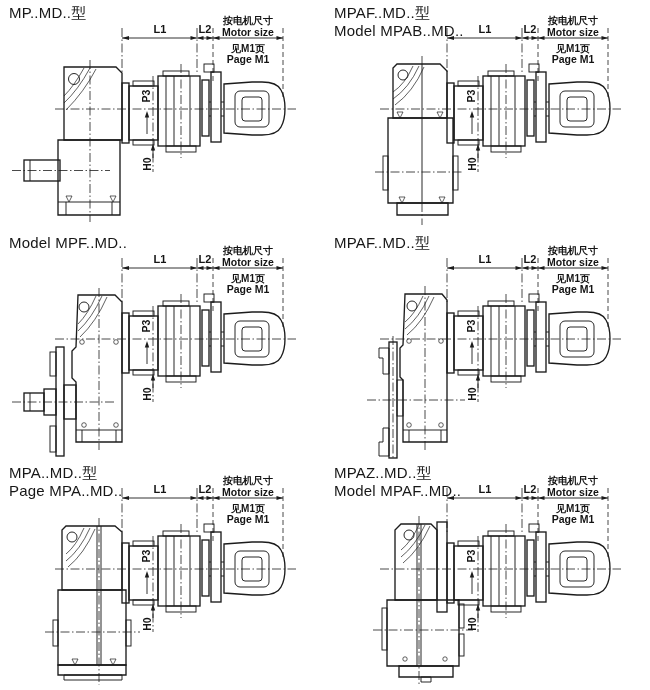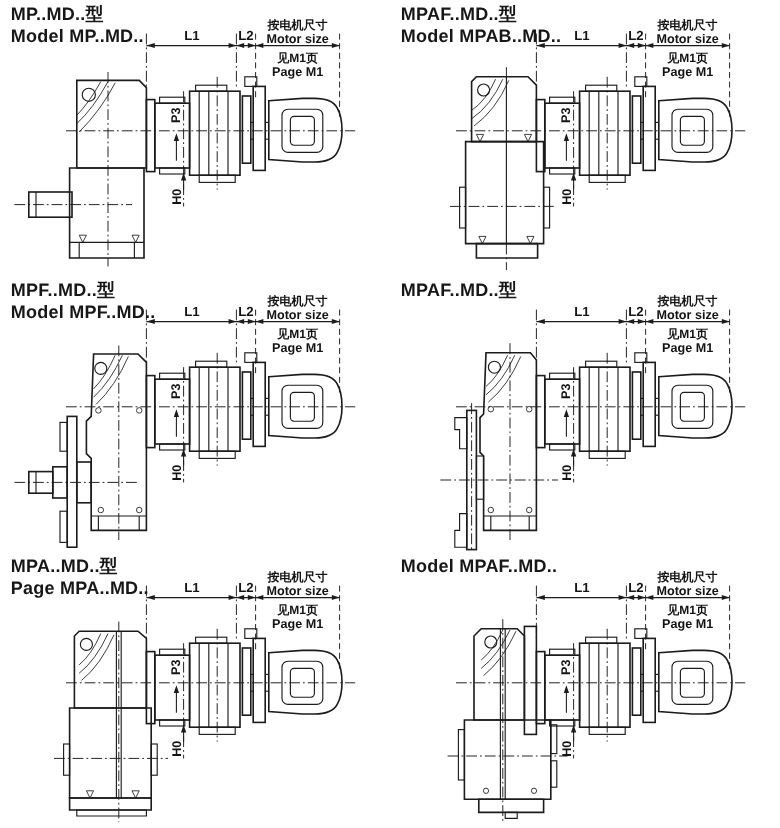--- a/index.html
+++ b/index.html
@@ -1,21 +1,21 @@
 <!DOCTYPE html>
 <html><head>
 <meta charset="utf-8">
 <style>
   html,body{margin:0;padding:0;background:#ffffff;}
   .page{width:650px;height:690px;background:#ffffff;display:grid;
         grid-template-columns:325px 325px;grid-template-rows:230px 230px 230px;
         font-family:"Liberation Sans",sans-serif;overflow:hidden;}
   .panel{position:relative;}
   .ptitle{position:absolute;left:9px;top:4px;z-index:2;color:#171717;
-          font-size:15px;font-weight:700;line-height:1.22;white-space:nowrap;letter-spacing:.2px;}
+          font-size:15px;font-weight:400;line-height:1.22;white-space:nowrap;letter-spacing:.2px;}
   svg.draw{position:absolute;left:0;top:0;}
   
   .o    {fill:none;stroke:#1c1c1c;stroke-width:1.35;stroke-linejoin:miter;}
   .o2   {fill:none;stroke:#1c1c1c;stroke-width:0.95;}
   .thin {fill:none;stroke:#1c1c1c;stroke-width:0.7;}
   .cl   {fill:none;stroke:#1c1c1c;stroke-width:0.8;stroke-dasharray:9 2.5 1.5 2.5;}
   .dimtxt{font:600 11px "Liberation Sans",sans-serif;fill:#141414;text-anchor:middle;}
   .note  {font:700 10px "Liberation Sans",sans-serif;fill:#141414;text-anchor:middle;}
   .noteen{font:700 10.5px "Liberation Sans",sans-serif;fill:#141414;text-anchor:middle;}
   .rot   {font:600 10.5px "Liberation Sans",sans-serif;fill:#141414;text-anchor:middle;}
@@ -70,21 +70,20 @@
       <polygon points="153,144 150.8,150.5 155.2,150.5" fill="#1c1c1c" stroke="none"></polygon>
     </g>
   </defs>
 </svg>
 
 <div class="page">
 
   <section class="panel">
     <header class="ptitle">
       <div>MP..MD..型</div>
-      <div>Model MP..MD..</div>
     </header>
     <svg class="draw" width="325" height="230" viewBox="0 0 325 230">
       <use href="#g-dims"></use>
       <use href="#g-train"></use>
       <g>
         <path class="o" d="M64,67 L116,67 L122,73 L122,140 L64,140 Z"></path>
         <path class="o" d="M58,140 L120,140 L120,215 L58,215 Z"></path>
         <line class="o2" x1="58" y1="202" x2="120" y2="202"></line>
         <line class="o2" x1="66" y1="202" x2="66" y2="215"></line>
         <line class="o2" x1="112" y1="202" x2="112" y2="215"></line>
@@ -143,21 +142,20 @@
       <text class="noteen" x="248" y="35.5">Motor size</text>
       <text class="note" x="248" y="52">见M1页</text>
       <text class="noteen" x="248" y="63">Page M1</text>
       <text class="rot" x="150" y="96" transform="rotate(-90 150 96)">P3</text>
       <text class="rot" x="151" y="164" transform="rotate(-90 151 164)">H0</text>
     </svg>
   </section>
 
   <section class="panel">
     <header class="ptitle">
-      <div>MPF..MD..型</div>
       <div>Model MPF..MD..</div>
     </header>
     <svg class="draw" width="325" height="230" viewBox="0 0 325 230">
       <use href="#g-dims"></use>
       <use href="#g-train"></use>
       <g>
         <path class="o" d="M78,65 L115,65 L122,72 L122,212 L76,212 L76,152 L72,148 L72,121 L76,117 Z"></path>
         <line class="o2" x1="76" y1="200" x2="122" y2="200"></line>
         <line class="o2" x1="82" y1="200" x2="82" y2="212"></line>
         <line class="o2" x1="116" y1="200" x2="116" y2="212"></line>
@@ -261,20 +259,21 @@
       <text class="noteen" x="248" y="35.5">Motor size</text>
       <text class="note" x="248" y="52">见M1页</text>
       <text class="noteen" x="248" y="63">Page M1</text>
       <text class="rot" x="150" y="96" transform="rotate(-90 150 96)">P3</text>
       <text class="rot" x="151" y="164" transform="rotate(-90 151 164)">H0</text>
     </svg>
   </section>
 
   <section class="panel">
     <header class="ptitle">
+      <div>MPAZ..MD..型</div>
       <div>Model MPAF..MD..</div>
     </header>
     <svg class="draw" width="325" height="230" viewBox="0 0 325 230">
       <use href="#g-dims"></use>
       <use href="#g-train"></use>
       <g>
         <rect class="o" x="112" y="62" width="10" height="90"></rect>
         <path class="o" d="M76,64 L106,64 L112,70 L112,140 L70,140 L70,70 Z"></path>
         <path class="o" d="M62,140 L134,140 L134,206 L62,206 Z"></path>
         <rect class="o2" x="57" y="148" width="5" height="42"></rect>

